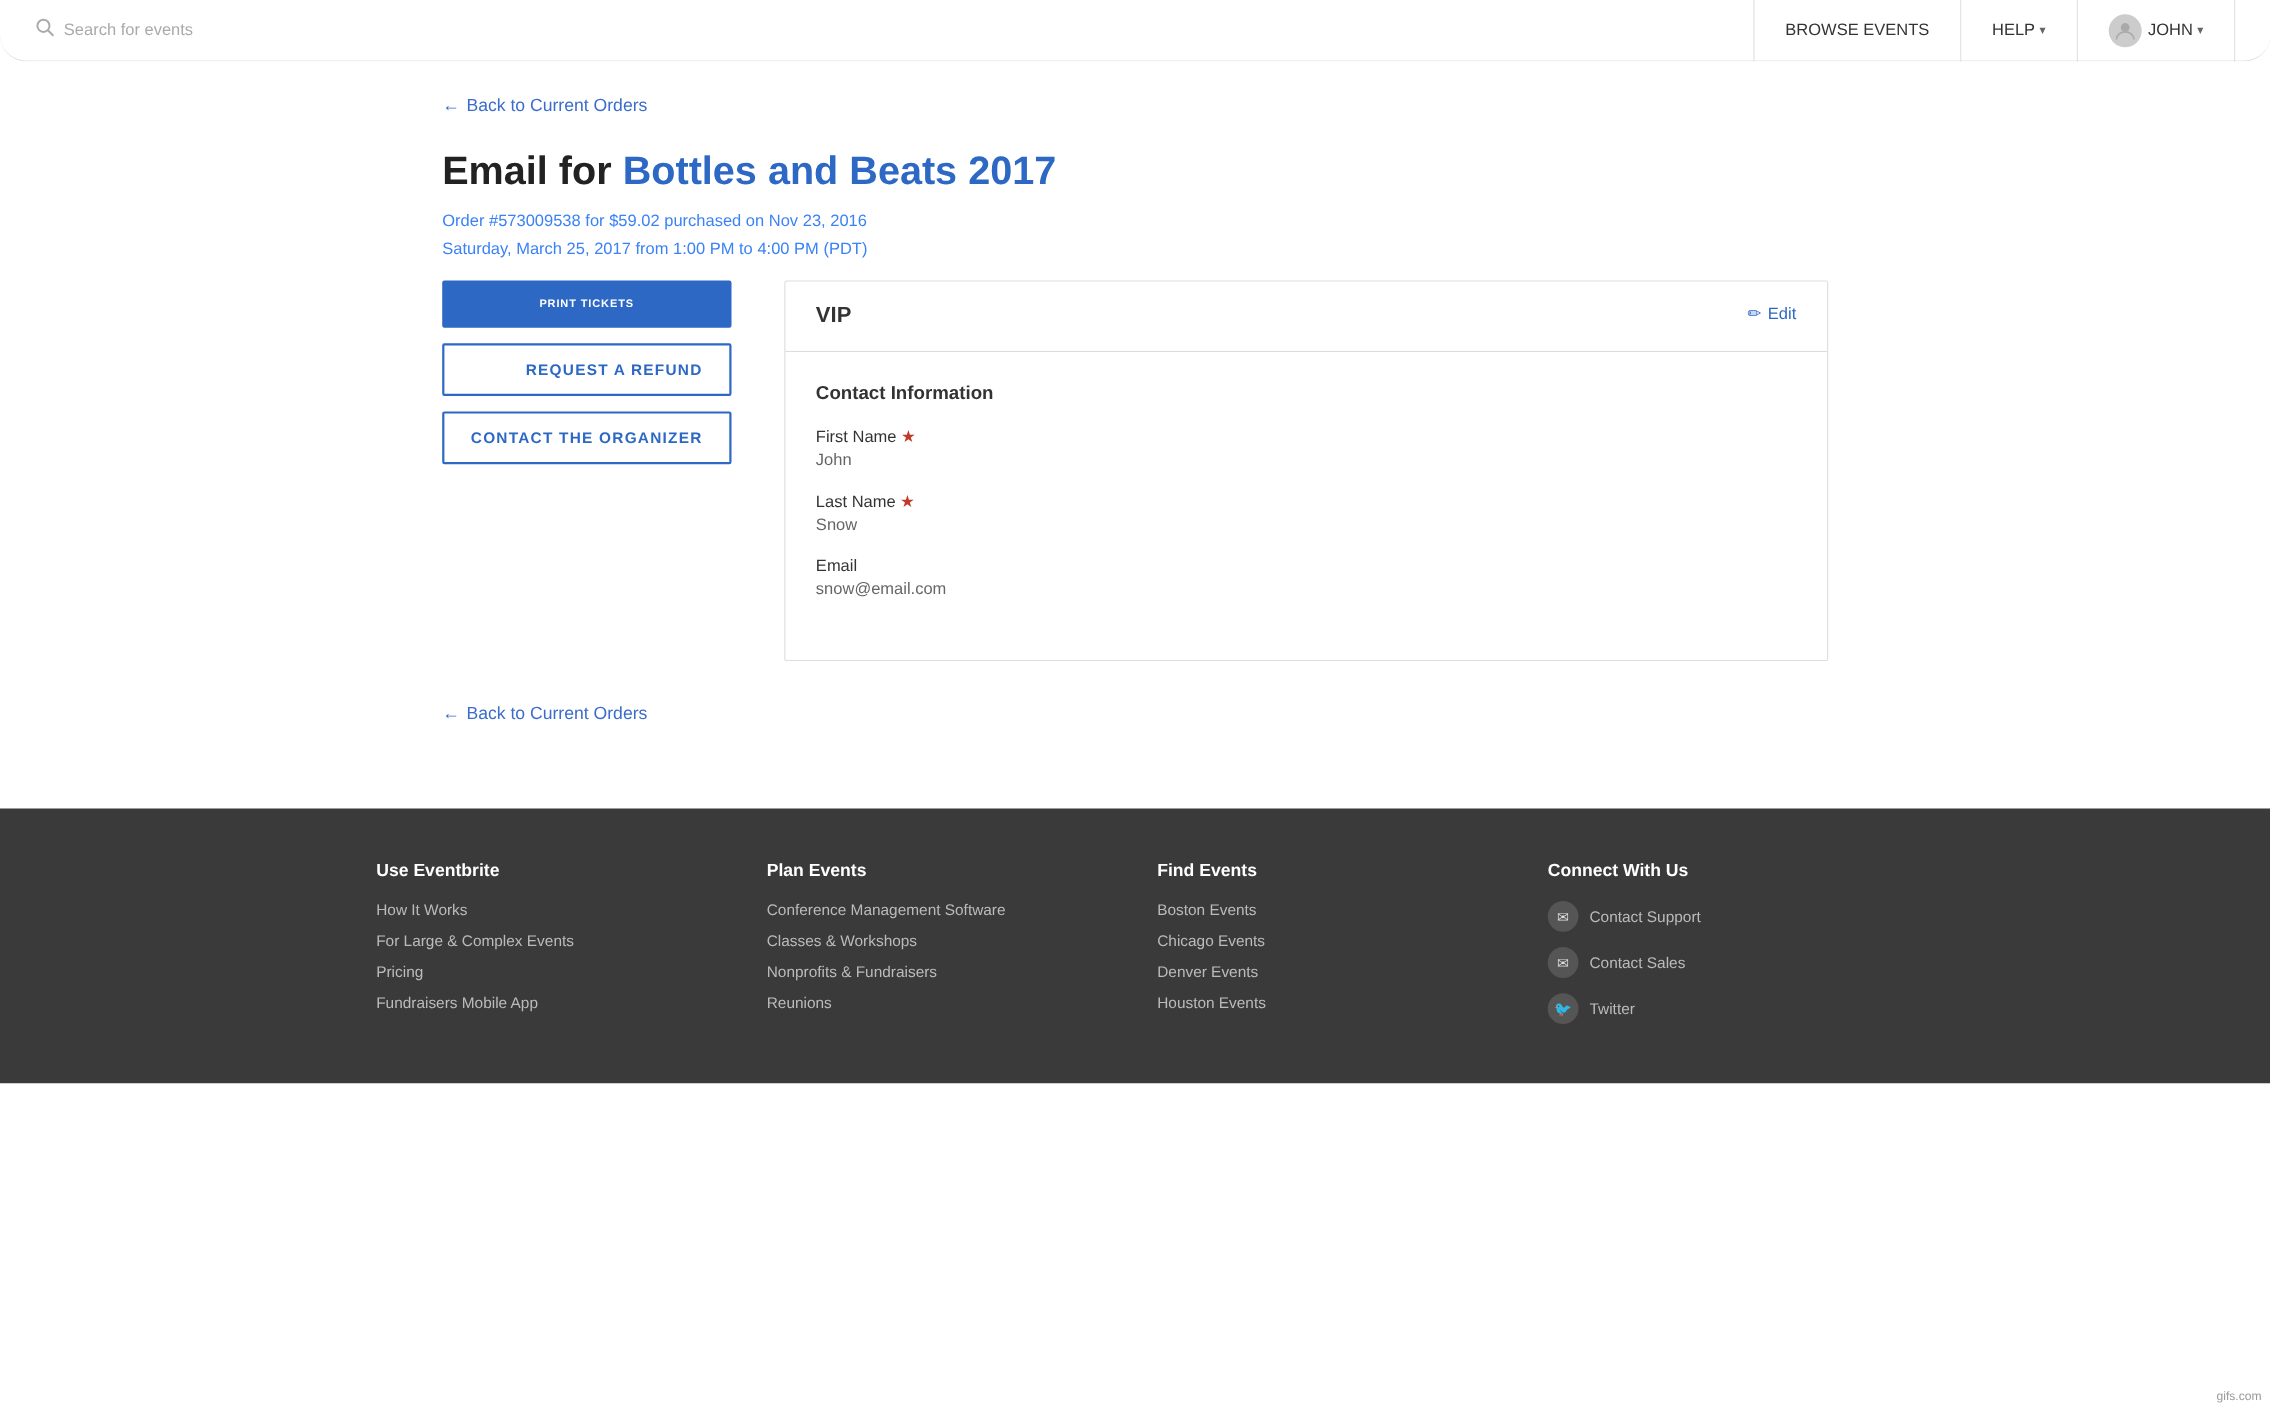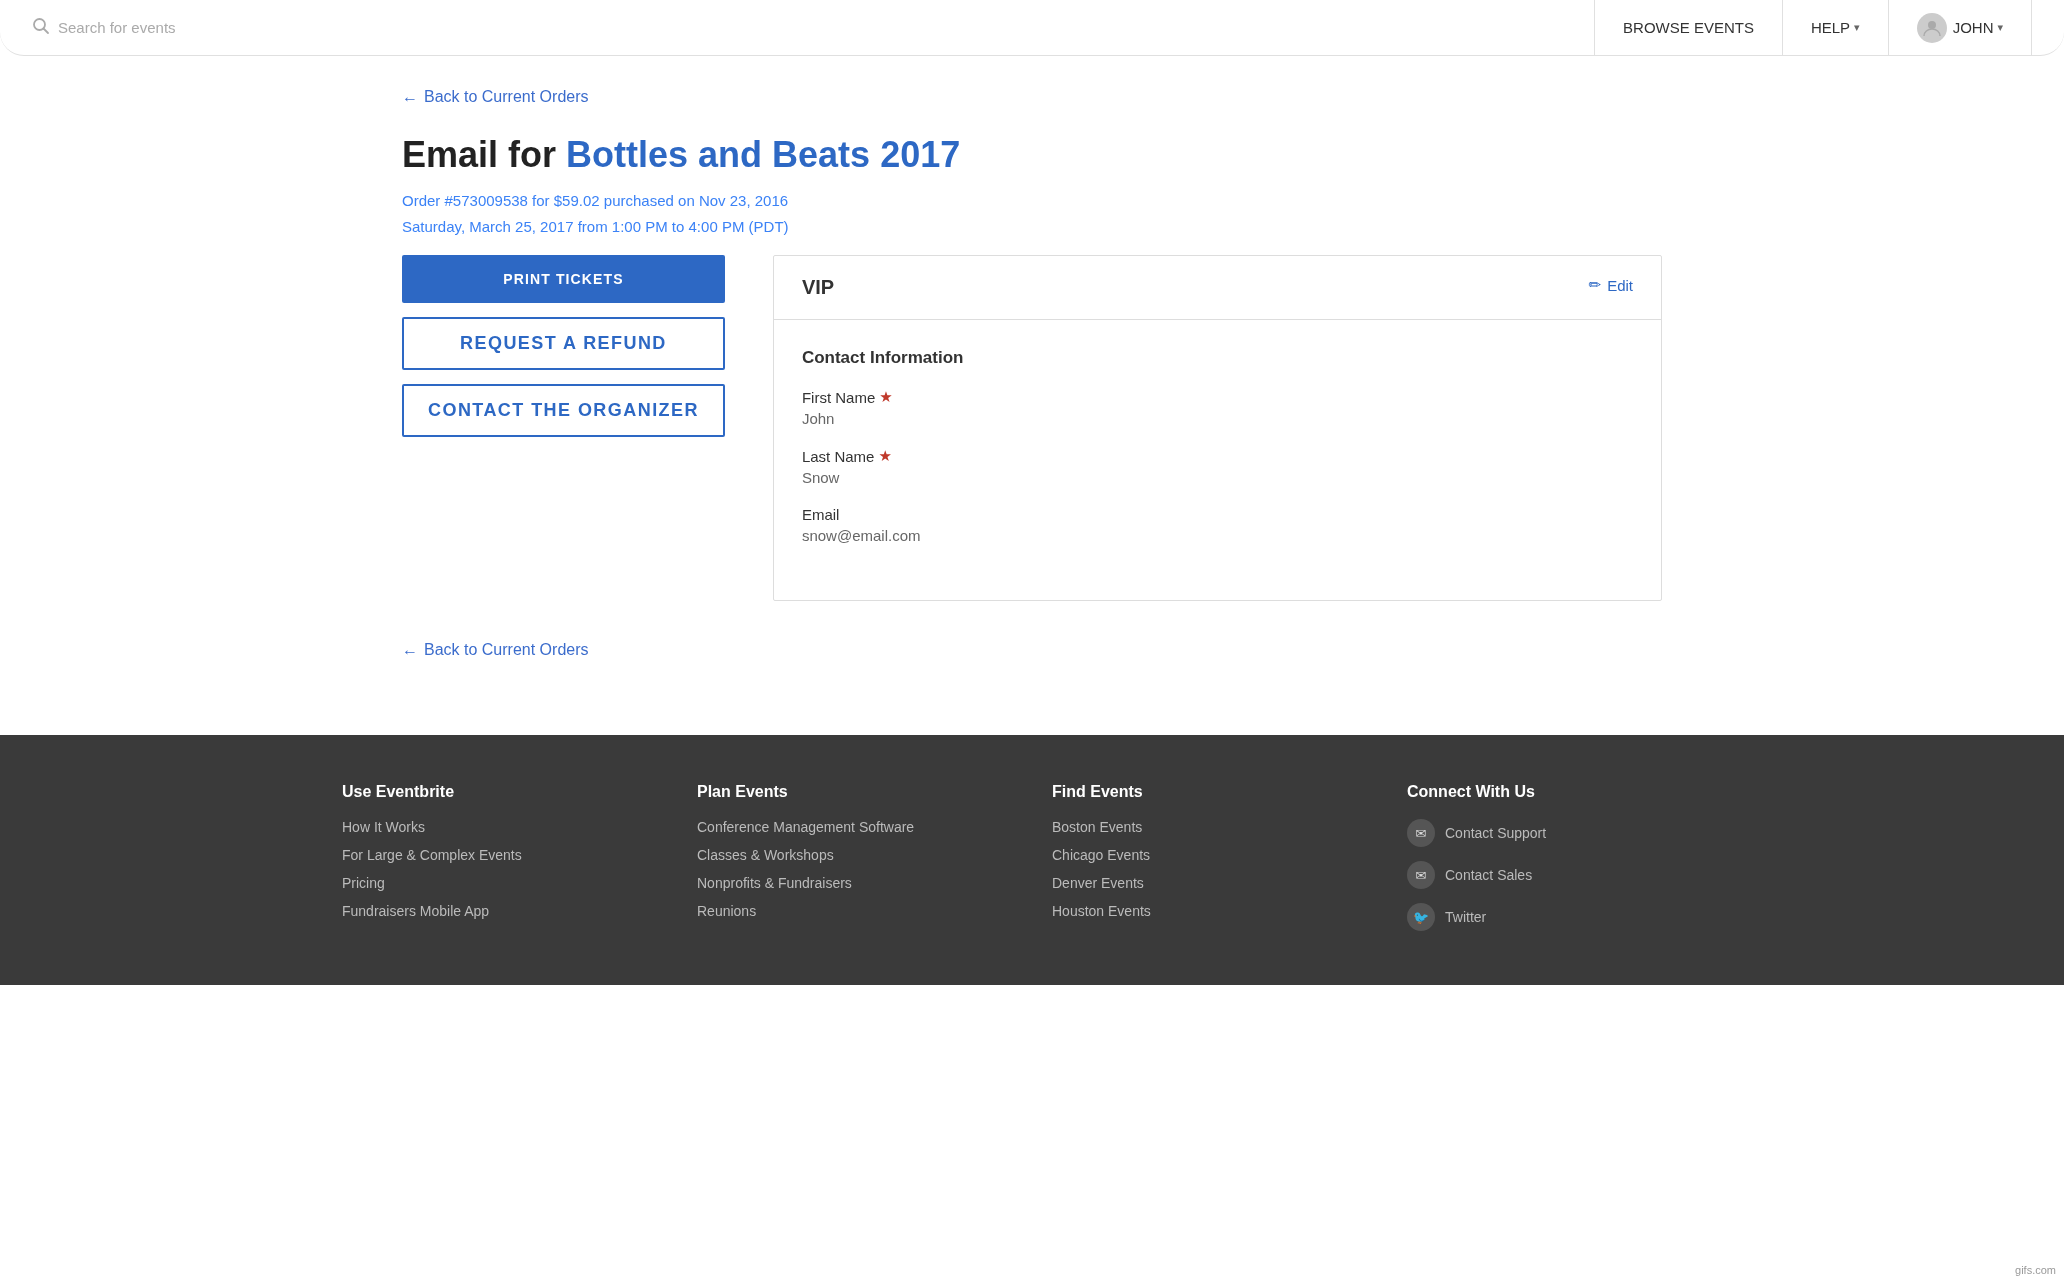--- a/index.html
+++ b/index.html
@@ -109,38 +109,38 @@
       flex-direction: column;
       gap: 14px;
       min-width: 260px;
     }
 
     .btn-primary {
       background: #2d68c4;
       color: #fff;
       border: none;
       padding: 16px 24px;
-      font-size: 14px;
+      font-size: 10px;
       font-weight: 700;
       letter-spacing: 0.08em;
       cursor: pointer;
       text-align: center;
       border-radius: 2px;
     }
 
     .btn-outline {
       background: #fff;
       color: #2d68c4;
       border: 2px solid #2d68c4;
       padding: 14px 24px;
-      font-size: 18px;
+      font-size: 14px;
       font-weight: 700;
       letter-spacing: 0.08em;
       cursor: pointer;
-      text-align: center;
+      text-align: right;
       border-radius: 2px;
     }
 
     
     .ticket-card {
       flex: 1;
       border: 1px solid #ddd;
       border-radius: 2px;
     }
     .ticket-card-header {

